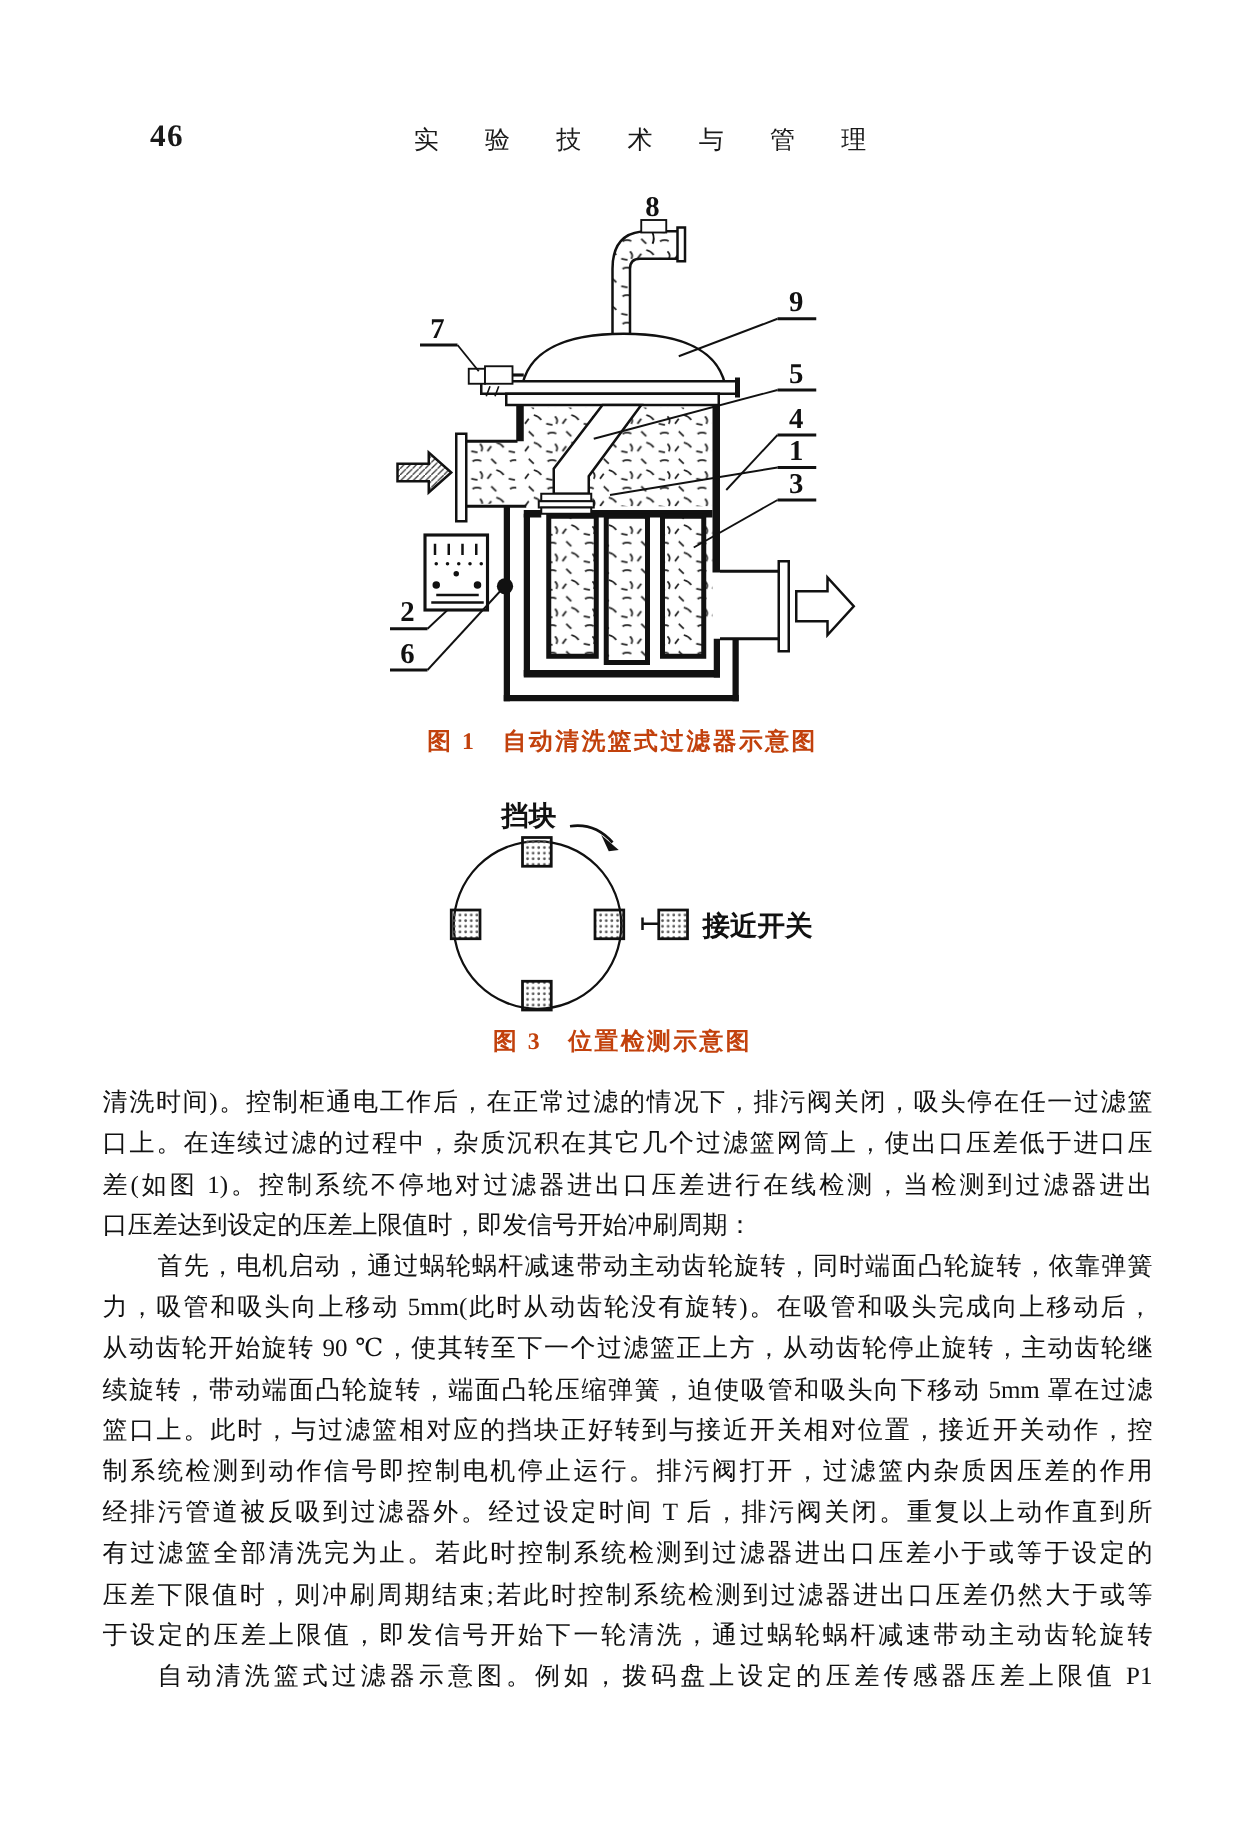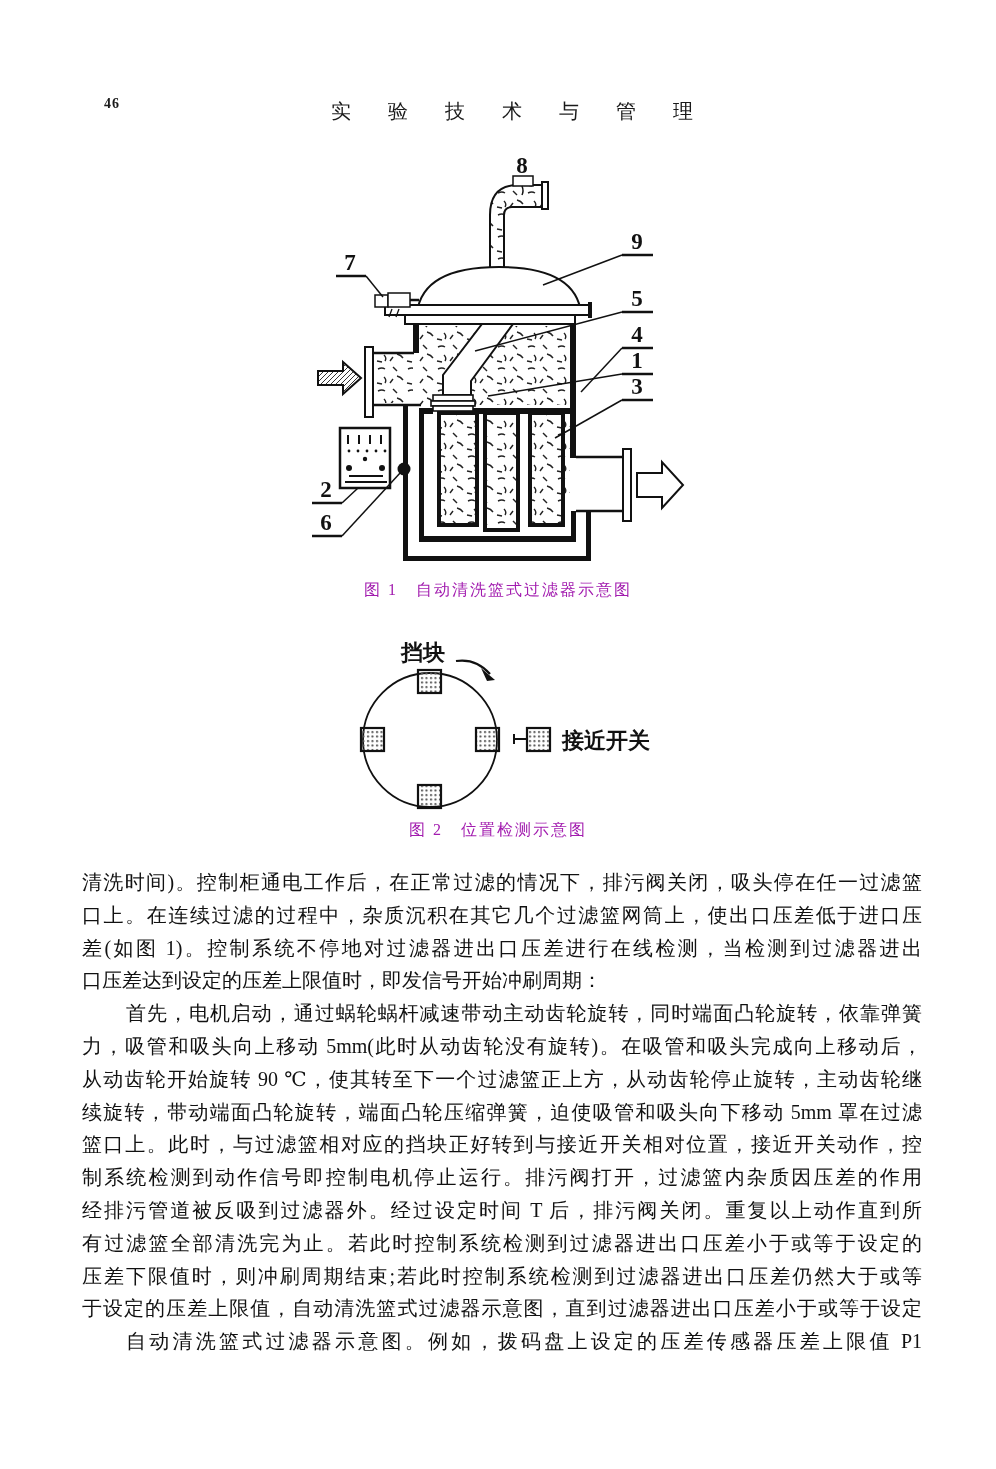--- a/index.html
+++ b/index.html
@@ -6,34 +6,34 @@
   .page{
     position:relative;
     width:996px;height:1469px;
     margin:0 auto;
     background:#ffffff;
     font-family:"Liberation Serif","DejaVu Serif",serif;
     color:#1a1a1a;
     overflow:hidden;
   }
   .page-number{
-    position:absolute;left:104px;top:96px;
-    font-size:14px;font-weight:bold;letter-spacing:1px;
+    position:absolute;left:120px;top:96px;
+    font-size:25px;font-weight:bold;letter-spacing:1px;
   }
   .header-title{
     position:absolute;left:0;top:98px;width:100%;
     text-align:center;font-size:20px;
     letter-spacing:10px;word-spacing:12px;padding-left:19px;
   }
   .fig-svg{position:absolute;}
   #fig1{left:285px;top:145px;}
   #fig2{left:330px;top:622px;}
   .caption{
     position:absolute;left:0;width:100%;text-align:center;
-    font-size:16px;letter-spacing:2px;color:#a21caf;
+    font-size:19px;letter-spacing:2px;color:#c2410c;font-weight:bold;
   }
   #caption1{top:580px;}
   #caption2{top:820px;}
   .body-text{
     position:absolute;left:82px;top:866px;width:840px;
     font-size:20px;line-height:32.8px;color:#111;
   }
   .line{
     text-align:justify;text-align-last:justify;
     white-space:normal;overflow:hidden;height:32.8px;
@@ -199,33 +199,33 @@
 
     <path d="M126,39 Q146,36 160,52" fill="none" stroke="#111" stroke-width="2.2"></path>
     <polygon points="165,58 151,46 157,59" fill="#111"></polygon>
 
     <line x1="184" y1="112" x2="184" y2="122" stroke="#111" stroke-width="2"></line>
     <line x1="184" y1="117" x2="197" y2="117" stroke="#111" stroke-width="2"></line>
     <rect x="197" y="106" width="23" height="23" fill="url(#dots)" stroke="#111" stroke-width="2.2"></rect>
     <text class="cjk" x="232" y="126" text-anchor="start">接近开关</text>
   </svg>
 
-  <div id="caption2" class="caption">图 2　位置检测示意图</div>
+  <div id="caption2" class="caption">图 3　位置检测示意图</div>
 
   <div class="body-text">
     <div class="line">清洗时间)。控制柜通电工作后，在正常过滤的情况下，排污阀关闭，吸头停在任一过滤篮</div>
     <div class="line">口上。在连续过滤的过程中，杂质沉积在其它几个过滤篮网筒上，使出口压差低于进口压</div>
     <div class="line">差(如图 1)。控制系统不停地对过滤器进出口压差进行在线检测，当检测到过滤器进出</div>
     <div class="line short">口压差达到设定的压差上限值时，即发信号开始冲刷周期：</div>
     <div class="line indent">首先，电机启动，通过蜗轮蜗杆减速带动主动齿轮旋转，同时端面凸轮旋转，依靠弹簧</div>
     <div class="line">力，吸管和吸头向上移动 5mm(此时从动齿轮没有旋转)。在吸管和吸头完成向上移动后，</div>
     <div class="line">从动齿轮开始旋转 90 ℃，使其转至下一个过滤篮正上方，从动齿轮停止旋转，主动齿轮继</div>
     <div class="line">续旋转，带动端面凸轮旋转，端面凸轮压缩弹簧，迫使吸管和吸头向下移动 5mm 罩在过滤</div>
     <div class="line">篮口上。此时，与过滤篮相对应的挡块正好转到与接近开关相对位置，接近开关动作，控</div>
     <div class="line">制系统检测到动作信号即控制电机停止运行。排污阀打开，过滤篮内杂质因压差的作用</div>
     <div class="line">经排污管道被反吸到过滤器外。经过设定时间 T 后，排污阀关闭。重复以上动作直到所</div>
     <div class="line">有过滤篮全部清洗完为止。若此时控制系统检测到过滤器进出口压差小于或等于设定的</div>
     <div class="line">压差下限值时，则冲刷周期结束;若此时控制系统检测到过滤器进出口压差仍然大于或等</div>
-    <div class="line">于设定的压差上限值，自动清洗篮式过滤器示意图，直到过滤器进出口压差小于或等于设定</div>
+    <div class="line">于设定的压差上限值，即发信号开始下一轮清洗，通过蜗轮蜗杆减速带动主动齿轮旋转</div>
     <div class="line indent">自动清洗篮式过滤器示意图。例如，拨码盘上设定的压差传感器压差上限值 P1</div>
   </div>
 
 </div>
 
 </body></html>

